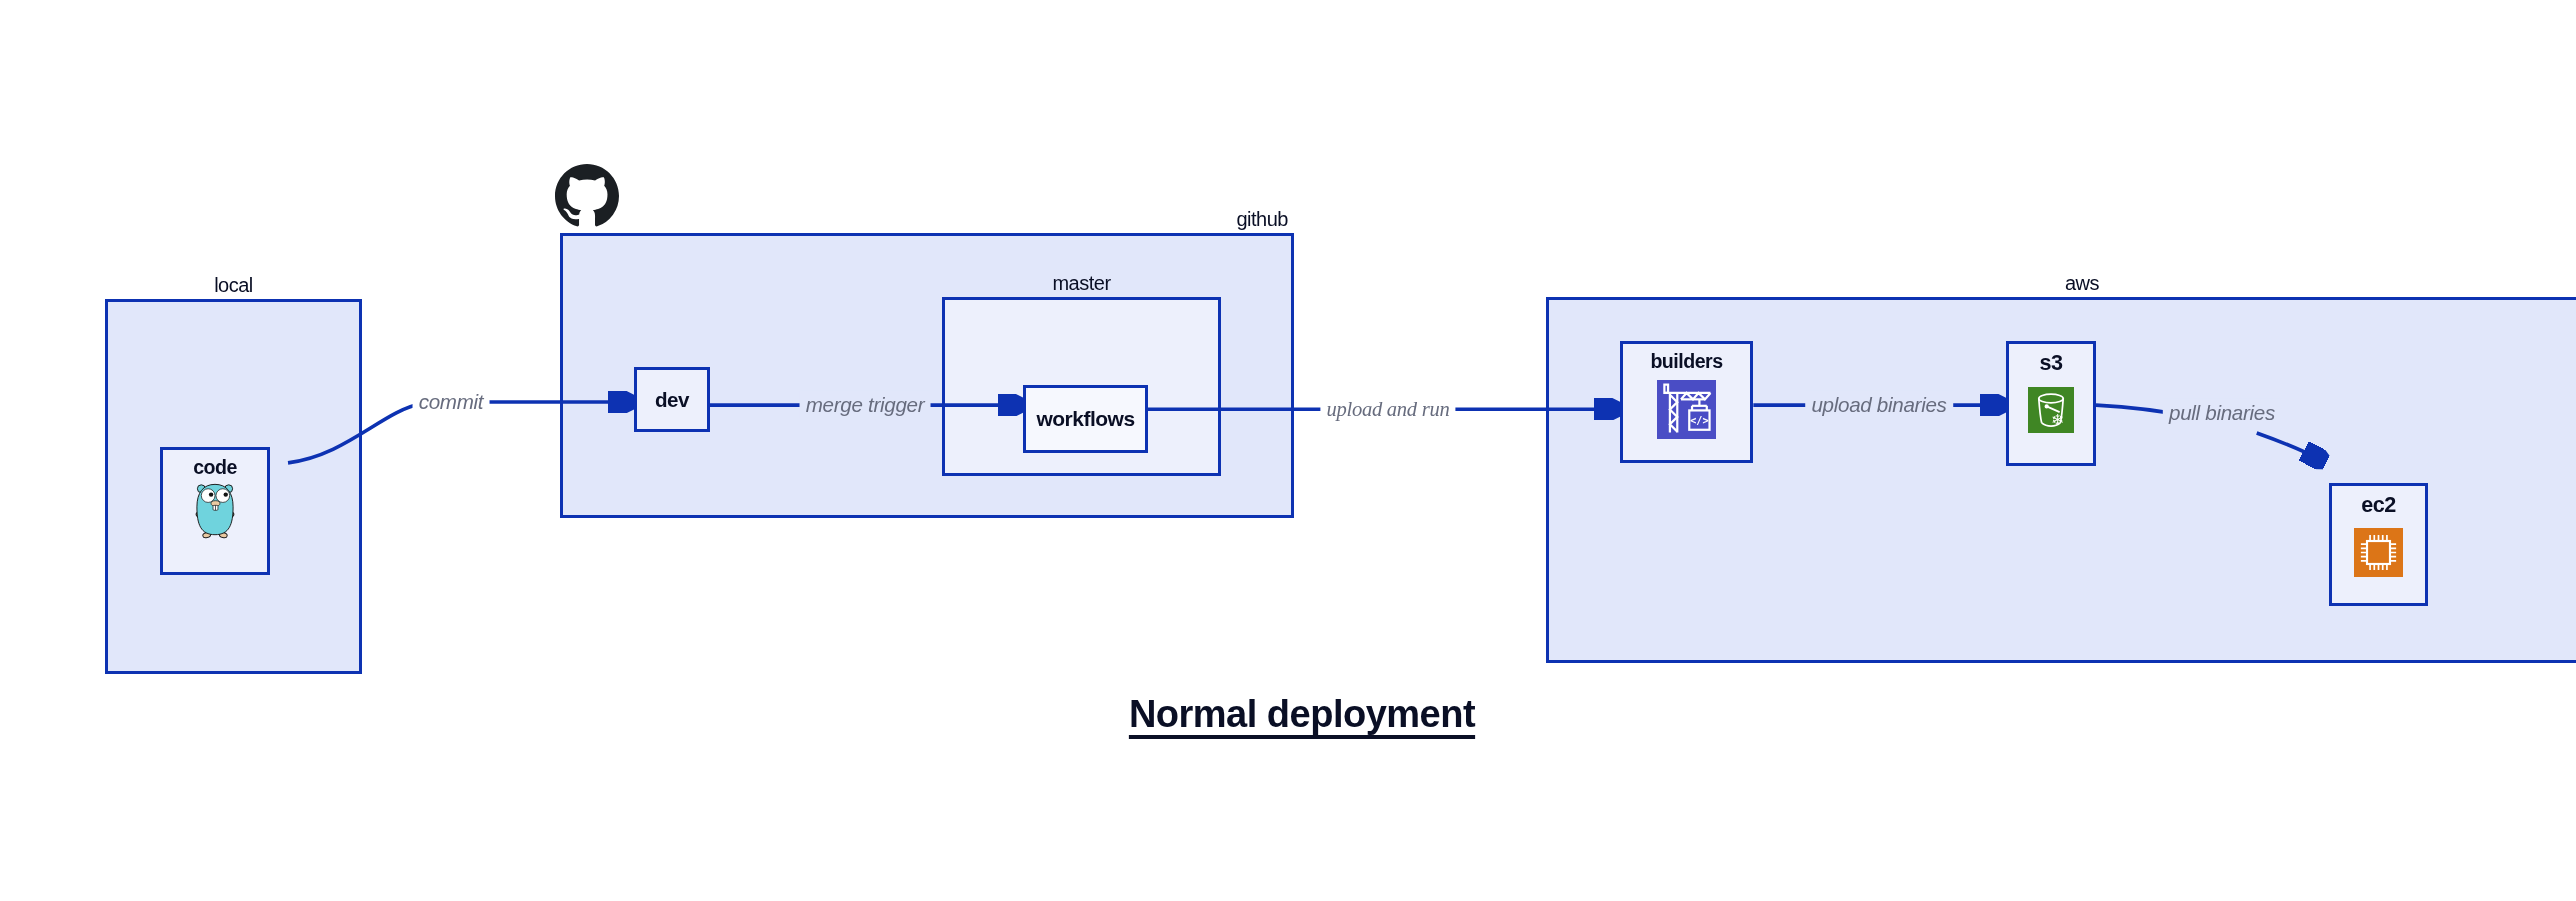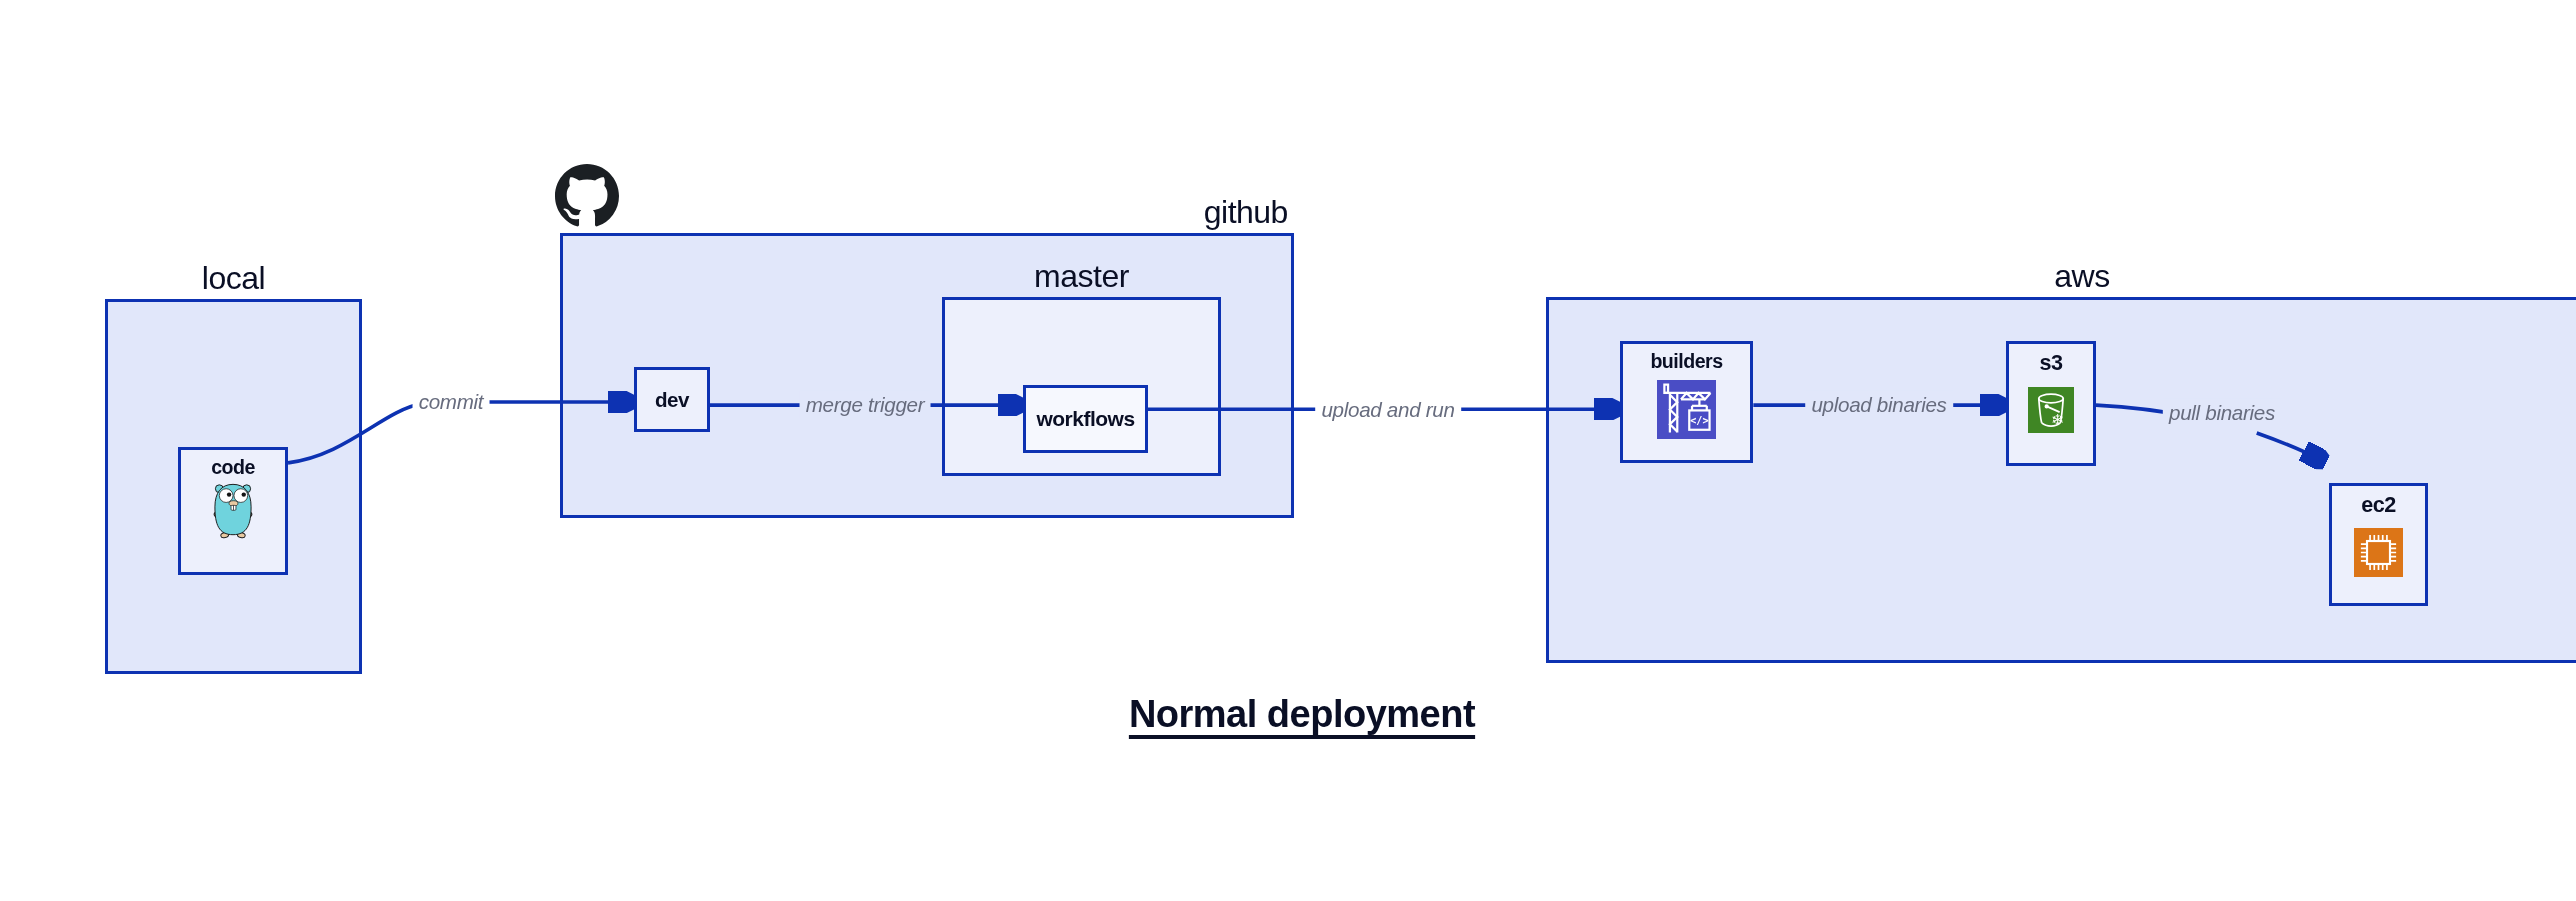--- a/index.html
+++ b/index.html
@@ -11,21 +11,21 @@
     --navy:#0A0F25;
     --gray:#676C7E;
   }
   html,body{margin:0;padding:0;background:#ffffff;}
   body{font-family:"Liberation Sans","DejaVu Sans",sans-serif;}
   .canvas{position:relative;width:2604px;height:902px;background:#ffffff;overflow:hidden;}
 
   .ctr{position:absolute;border:3.1px solid var(--blue);background:var(--ctr-fill);box-sizing:border-box;z-index:1;}
   .ctr.nested{background:var(--nested-fill);z-index:2;}
   .ctr-label{position:absolute;left:0;right:0;bottom:100%;margin-bottom:5.2px;text-align:center;
-             font-size:32px;font-weight:500;color:var(--navy);letter-spacing:-0.5px;white-space:nowrap;}
+             font-size:20px;font-weight:500;color:var(--navy);letter-spacing:-0.5px;white-space:nowrap;}
   .ctr-label.right{text-align:right;padding-right:3.1px;}
 
   .node{position:absolute;border:3.1px solid var(--blue);background:var(--node-fill);box-sizing:border-box;
         display:flex;flex-direction:column;align-items:center;z-index:3;}
   .node.bright{background:var(--bright-fill);}
   .node.center{justify-content:center;}
   .node-label{font-weight:700;color:var(--navy);letter-spacing:-0.5px;white-space:nowrap;}
 
   .icon-wrap{display:block;line-height:0;}
 
@@ -63,21 +63,21 @@
   <div class="ctr" style="left:1546px;top:297px;width:1072px;height:366px;">
     <div class="ctr-label">aws</div>
   </div>
 
   <span class="octocat">
     <svg viewBox="0 0 16 16" width="64" height="64" aria-hidden="true">
       <path fill="#1B1F23" d="M8 0C3.58 0 0 3.58 0 8c0 3.54 2.29 6.53 5.47 7.59.4.07.55-.17.55-.38 0-.19-.01-.82-.01-1.49-2.01.37-2.53-.49-2.69-.94-.09-.23-.48-.94-.82-1.13-.28-.15-.68-.52-.01-.53.63-.01 1.08.58 1.23.82.72 1.21 1.87.87 2.33.66.07-.52.28-.87.51-1.07-1.78-.2-3.64-.89-3.64-3.95 0-.87.31-1.59.82-2.15-.08-.2-.36-1.02.08-2.12 0 0 .67-.21 2.2.82.64-.18 1.32-.27 2-.27s1.36.09 2 .27c1.53-1.04 2.2-.82 2.2-.82.44 1.1.16 1.92.08 2.12.51.56.82 1.27.82 2.15 0 3.07-1.87 3.75-3.65 3.95.29.25.54.73.54 1.48 0 1.07-.01 1.93-.01 2.2 0 .21.15.46.55.38A8.01 8.01 0 0 0 16 8c0-4.42-3.58-8-8-8z"></path>
     </svg>
   </span>
 
-  <div class="node" style="left:178px;top:447px;width:110px;height:128px;">
+  <div class="node" style="left:160px;top:447px;width:110px;height:128px;">
     <div class="node-label" style="font-size:19.6px;margin-top:6.2px;">code</div>
     <span class="icon-wrap" style="margin-top:3.1px;">
       <svg viewBox="0 0 90 115" width="44" height="57">
         <g stroke="#1c1c1c" stroke-width="2">
           <ellipse cx="13" cy="64" rx="7" ry="4.5" fill="#E9C9A1" transform="rotate(-30 13 64)"></ellipse>
           <ellipse cx="77" cy="64" rx="7" ry="4.5" fill="#E9C9A1" transform="rotate(30 77 64)"></ellipse>
           <ellipse cx="28" cy="108" rx="8" ry="5" fill="#E9C9A1" transform="rotate(-12 28 108)"></ellipse>
           <ellipse cx="62" cy="108" rx="8" ry="5" fill="#E9C9A1" transform="rotate(12 62 108)"></ellipse>
           <circle cx="17" cy="13" r="8" fill="#6FD3DD"></circle>
           <circle cx="73" cy="13" r="8" fill="#6FD3DD"></circle>
@@ -168,20 +168,20 @@
     <path d="M934,780 H1222" marker-end="url(#arrow)"></path>
     <path d="M1378,786 H1978" marker-end="url(#arrow)"></path>
     <path d="M2228,794 H3136" marker-end="url(#arrow)"></path>
     <path d="M3403,786 H3885" marker-end="url(#arrow)"></path>
     <path d="M4068,786 C4140,790 4200,798 4248,808"></path>
     <path d="M4380,840 C4425,856 4468,873 4508,894" marker-end="url(#arrow)"></path>
   </svg>
 
   <div class="elabel on-white" style="left:451px;top:402px;">commit</div>
   <div class="elabel on-ctr" style="left:865px;top:405px;">merge trigger</div>
-  <div class="elabel on-white" style="left:1388px;top:410px;">upload and run</div>
+  <div class="elabel on-white" style="left:1388px;top:410px;font-family:Liberation Serif, serif;">upload and run</div>
   <div class="elabel on-ctr" style="left:1879px;top:405px;">upload binaries</div>
   <div class="elabel on-ctr" style="left:2222px;top:413px;">pull binaries</div>
 
   <div class="title">Normal deployment</div>
 
 </div>
 
 
 </body></html>

